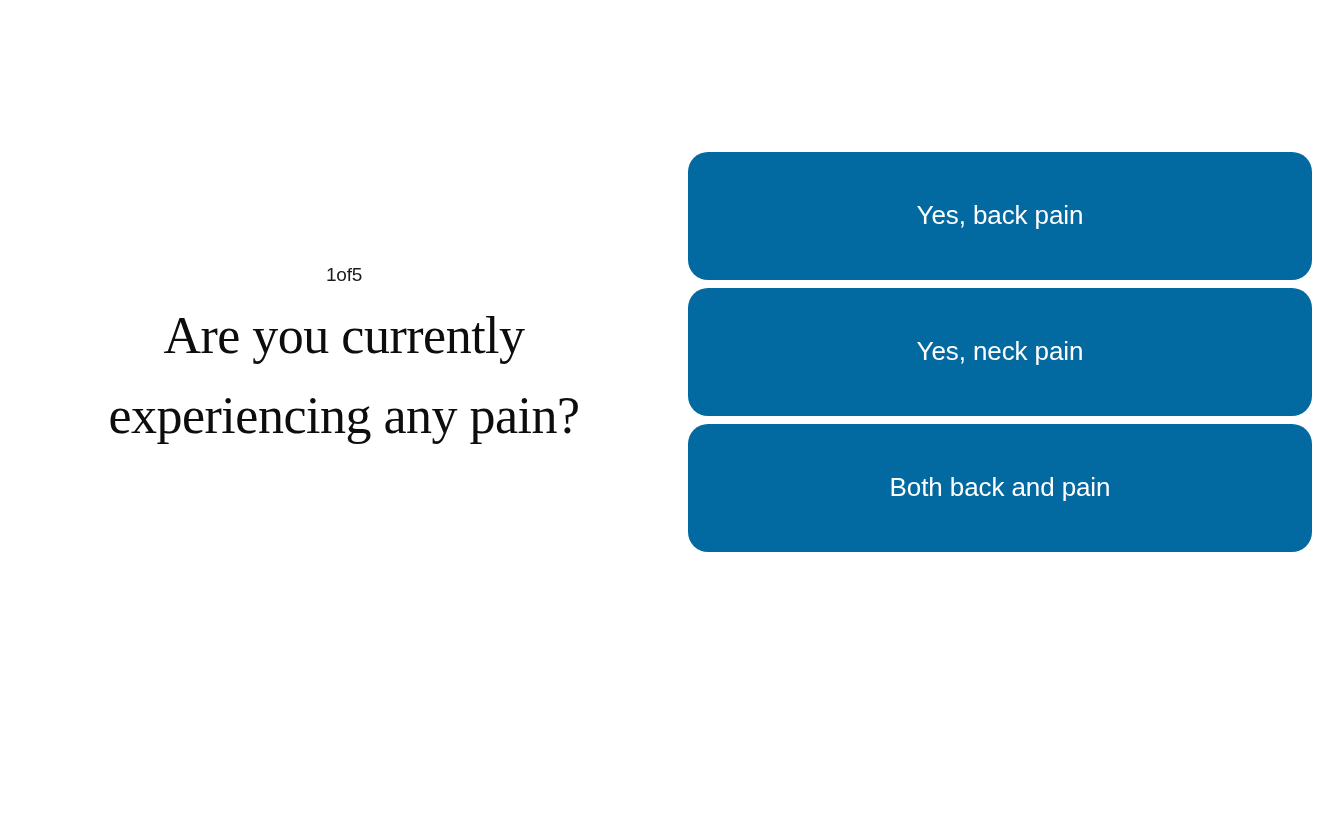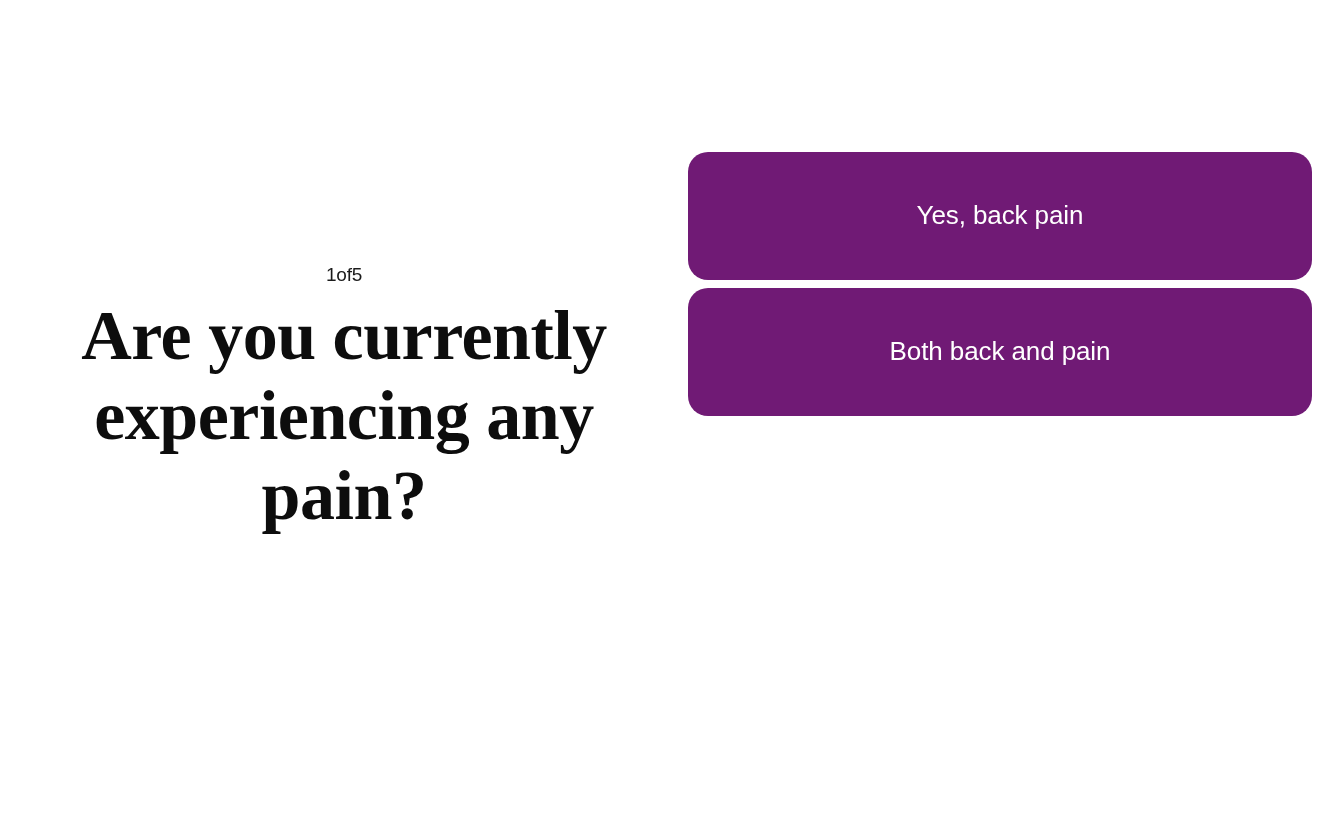--- a/index.html
+++ b/index.html
@@ -43,23 +43,23 @@
     font-size: 19px;
     line-height: 26px;
     color: #1b1b1b;
     letter-spacing: -0.2px;
     margin: 0 0 8px 0;
     white-space: pre;
   }
 
   .question-title {
     font-family: "Liberation Serif", "DejaVu Serif", serif;
-    font-size: 70px;
+    font-size: 52px;
     line-height: 80px;
-    font-weight: 700;
+    font-weight: 400;
     color: #0d0d0d;
     margin: 0;
     letter-spacing: -0.5px;
   }
 
   .footer-credit {
     position: absolute;
     left: 64px;
     top: 636px;
     width: 560px;
@@ -86,21 +86,21 @@
     width: 624px;
     display: flex;
     flex-direction: column;
     gap: 8px;
   }
 
   .option-button {
     box-sizing: border-box;
     width: 624px;
     height: 128px;
-    background: #701a75;
+    background: #0369a1;
     border: none;
     border-radius: 20px;
     color: #ffffff;
     font-family: "Liberation Sans", sans-serif;
     font-size: 26px;
     line-height: 1.2;
     font-weight: 400;
     letter-spacing: -0.1px;
     display: flex;
     align-items: center;
@@ -123,19 +123,20 @@
       <h1 class="question-title">Are you currently experiencing any pain?</h1>
     </div>
 
 
   </div>
 
   <div class="options-pane">
 
     <button class="option-button">Yes, back pain</button>
 
+    <button class="option-button">Yes, neck pain</button>
 
     <button class="option-button">Both back and pain</button>
 
 
   </div>
 
 </div>
 
 </body></html>

